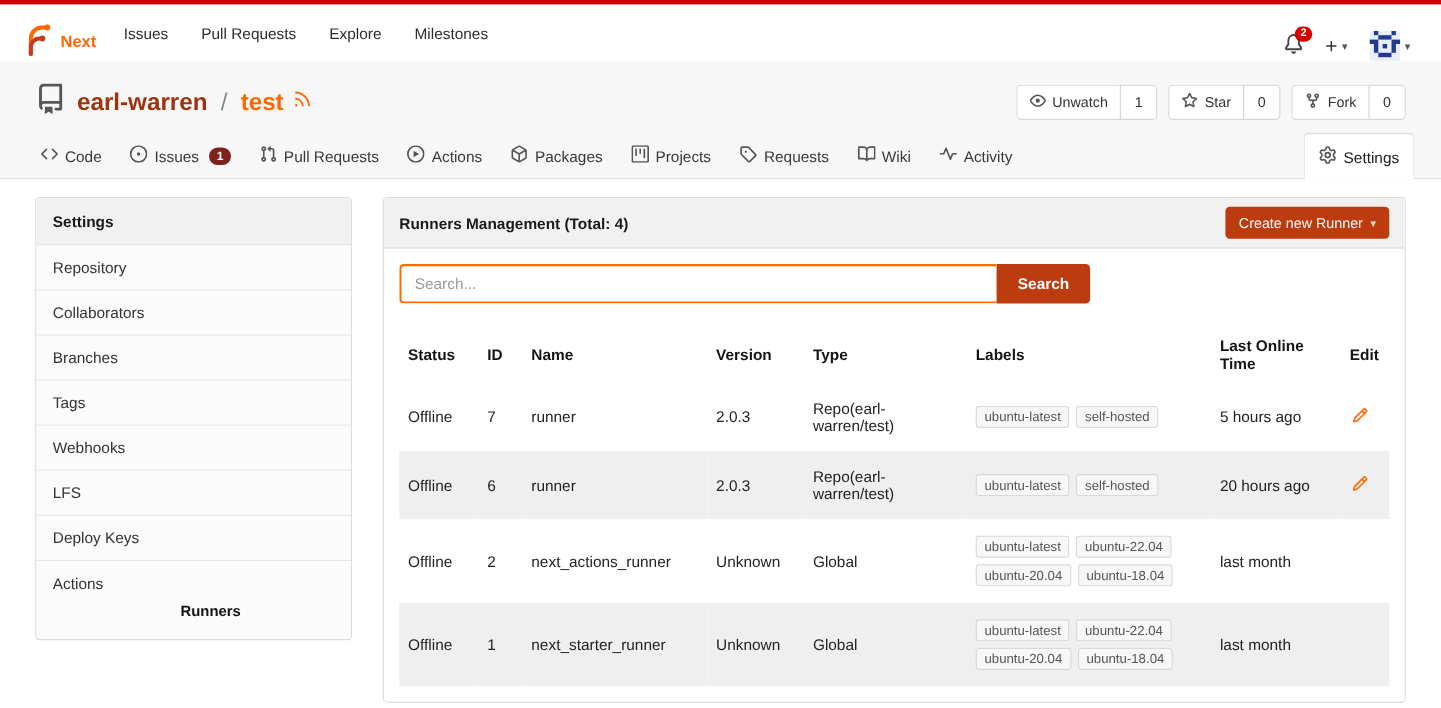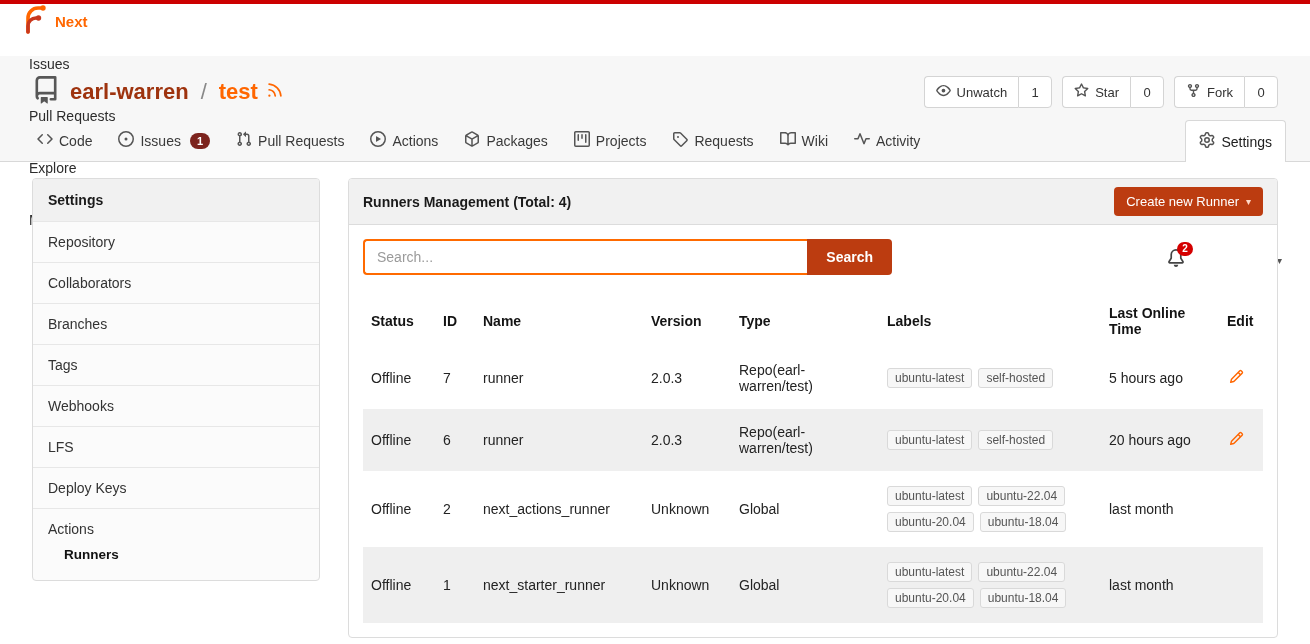--- a/index.html
+++ b/index.html
@@ -6,21 +6,21 @@
   body {
     font-family: "Liberation Sans", sans-serif;
     background: #ffffff;
     color: #1f1f1f;
   }
   .page { width: 1310px; height: 644px; background: #fff; overflow: hidden; position: relative; }
 
   
   .navbar {
     height: 56px; border-top: 4px solid #cc0000; background: #fff;
-    display: flex; align-items: flex-start; padding: 0 14px; flex-direction: column;
+    display: flex; align-items: flex-end; padding: 0 14px;
   }
   .brand { display: flex; align-items: center; gap: 7px; padding: 0 10px 0 4px; }
   .brand-text { color: #ff6600; font-weight: 700; font-size: 15px; }
   .nav-link { padding: 0 15px; font-size: 14px; color: #2c2c2c; text-decoration: none; line-height: 52px; }
   .nav-right { margin-left: auto; display: flex; align-items: center; gap: 20px; padding-right: 14px; }
   .bell-wrap { position: relative; display: inline-flex; }
   .bell-wrap svg { fill: #444; }
   .notif-badge {
     position: absolute; top: -7px; right: -8px; background: #d40000; color: #fff;
     font-size: 10px; font-weight: 700; border-radius: 9px; padding: 1px 5px; line-height: 12px;
@@ -72,40 +72,40 @@
     width: 288px; border: 1px solid #dcdcdc; border-radius: 4px; overflow: hidden;
     background: #fbfbfb; flex-shrink: 0;
   }
   .sb-header { padding: 13px 15px; font-weight: 700; font-size: 14px; background: #f1f1f1; color: #1a1a1a; }
   .sb-item {
     display: block; padding: 12px 15px; border-top: 1px solid #e7e7e7;
     font-size: 14px; color: #333; text-decoration: none; cursor: pointer;
   }
   .sb-actions-block { border-top: 1px solid #e7e7e7; padding-bottom: 14px; }
   .sb-actions-block .sb-parent { display: block; padding: 12px 15px 6px; font-size: 14px; color: #333; text-decoration: none; cursor: pointer; }
-  .sb-sub { padding-left: 31px; }
+  .sb-sub { padding-left: 31px; text-align: center; }
   .sb-sub a { display: block; padding: 4px 0; text-decoration: none; cursor: pointer; }
   .sb-sub a.active { font-weight: 700; color: #111; font-size: 13.5px; }
   .sb-sub a.muted { color: #666; font-size: 12.5px; }
 
   .main { flex: 1; border: 1px solid #dcdcdc; border-radius: 4px; overflow: hidden; background: #fff; }
   .panel-header {
     background: #f1f1f1; border-bottom: 1px solid #dcdcdc; padding: 8px 14px;
     display: flex; justify-content: space-between; align-items: center;
   }
   .panel-title { font-weight: 700; font-size: 14px; color: #1a1a1a; }
   .create-btn {
     background: #bc3c10; color: #fff; border: none; border-radius: 4px;
     font-size: 13px; padding: 7px 12px; cursor: pointer; display: inline-flex;
     align-items: center; gap: 7px; font-family: inherit;
   }
   .create-btn .caret { color: #ffd9c8; }
   .panel-body { padding: 14px; }
 
-  .search-form { display: flex; width: 529px; }
+  .search-form { display: flex; width: 628px; }
   .search-input {
     flex: 1; border: 2px solid #ff6a00; border-right: none; border-radius: 4px 0 0 4px;
     padding: 8px 12px; font-size: 14px; outline: none; color: #333; font-family: inherit;
   }
   .search-input::placeholder { color: #9a9a9a; }
   .search-btn {
     background: #bc3c10; color: #fff; border: none; border-radius: 0 4px 4px 0;
     padding: 8px 19px; font-size: 14px; font-weight: 600; cursor: pointer; font-family: inherit;
   }
 

